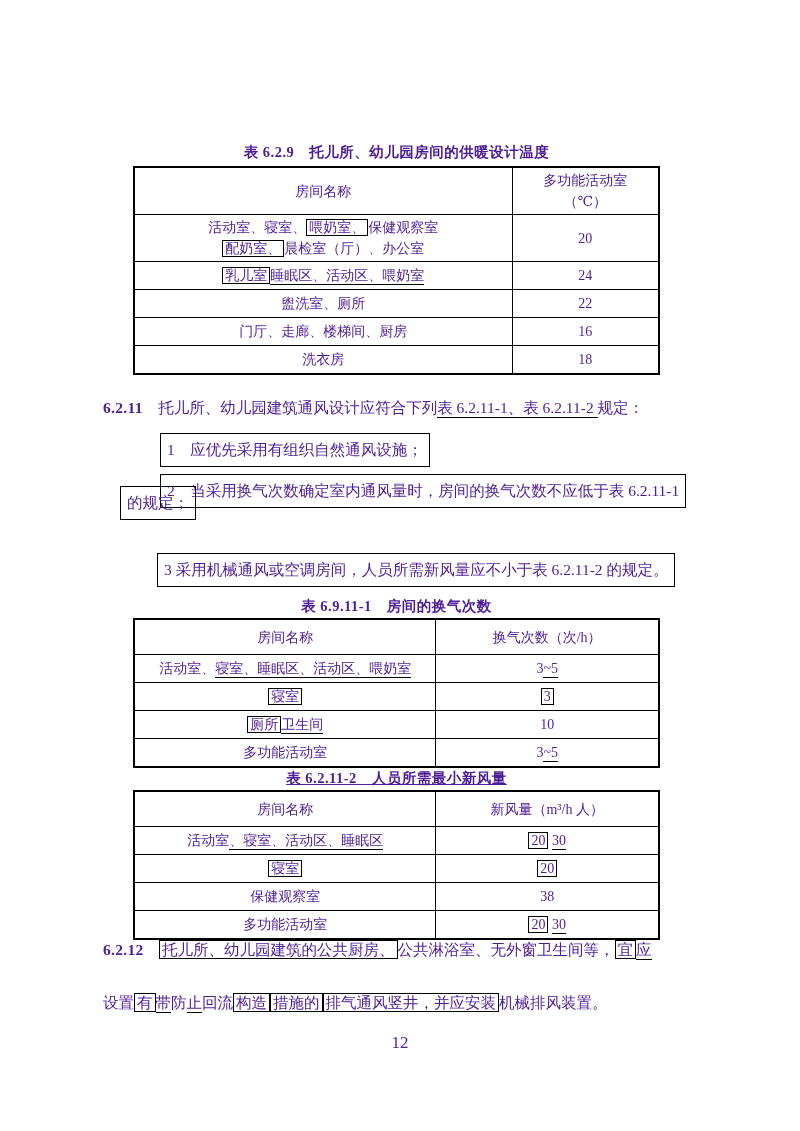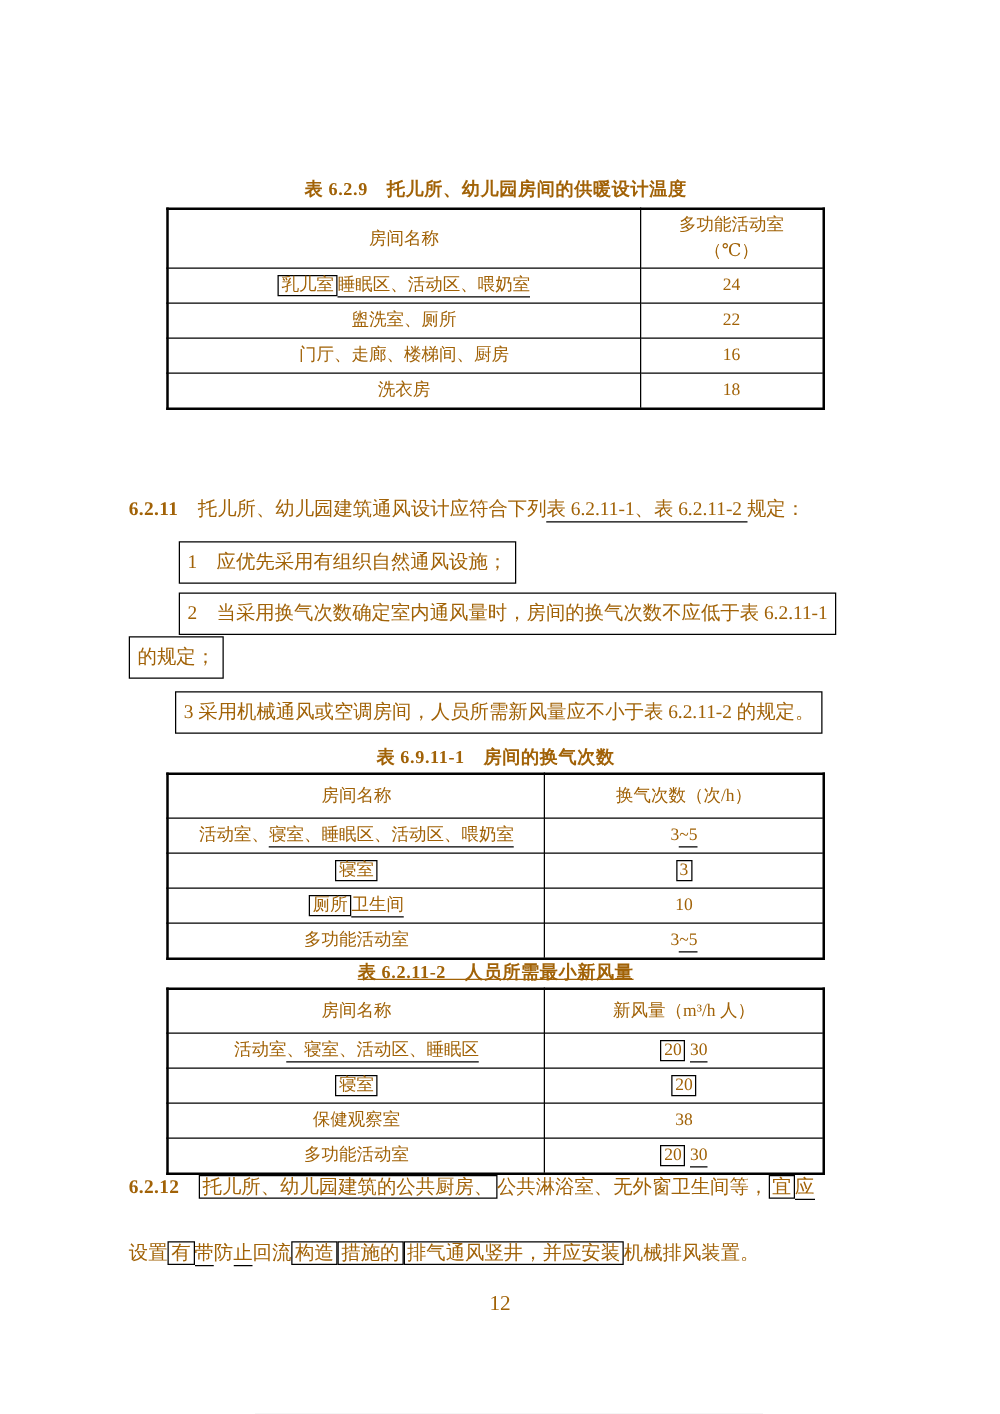--- a/index.html
+++ b/index.html
@@ -1,21 +1,21 @@
 <!DOCTYPE html>
 <html><head>
 <meta charset="utf-8">
 <style>
   html,body { margin:0; padding:0; background:#e8e8e8; }
   .page {
     position:relative;
     width:800px; height:1131px;
     margin:0 auto;
     background:#ffffff;
-    color:#a16207;
+    color:#4c1d95;
     font-family:"Liberation Serif","DejaVu Serif",serif;
     overflow:hidden;
   }
   .abs { position:absolute; }
 
   
   .t-title {
     width:527px; text-align:center;
     font-weight:bold; font-size:14.5px; line-height:20px;
     letter-spacing:0.5px;
@@ -39,29 +39,29 @@
   table.doc-table th { height:30px; }
 
   
   .para { font-size:15.5px; line-height:24px; white-space:nowrap; }
 
   
   .run-plain {}
   .run-bold { font-weight:bold; letter-spacing:0.3px; }
   .run-u { border-bottom:1px solid #000; padding-bottom:1px; }
   .run-box { border:1px solid #000; padding:0 2px; }
-  .para > .run-box.whole-line { padding:4px 6px; display:inline-block; }
+  .para > .run-box.whole-line { padding:4px 6px; display:inline-block;margin-left:17px; }
 
   
   #b-title1   { top:142px; left:133px; }
   #b-table1   { top:166px; left:133px; }
   #b-p6211    { top:396px; left:103px; width:600px; }
   #b-item1    { top:433px; left:143px; }
   #b-item2a   { top:474px; left:143px; }
-  #b-item2b   { top:509px; left:103px; }
+  #b-item2b   { top:486px; left:103px; }
   #b-item3    { top:553px; left:140px; }
   #b-title2   { top:596px; left:133px; }
   #b-table2   { top:618px; left:133px; }
   #b-title3   { top:768px; left:133px;text-decoration:underline; }
   #b-table3   { top:790px; left:133px; }
   #b-p6212a   { top:938px; left:103px; width:640px; }
   #b-p6212b   { top:991px; left:103px; width:640px; }
   #b-pagenum  { top:1033px; left:0; width:800px; text-align:center; font-size:17px; }
 </style>
 </head>
@@ -75,20 +75,24 @@
         <col style="width: 72%;">
         <col style="width: 28%;">
       </colgroup>
       <thead>
         <tr>
           <th><span class="run-plain">房间名称</span></th>
           <th><span class="run-plain">多功能活动室（℃）</span></th>
         </tr>
       </thead>
       <tbody>
+        <tr>
+          <td><span class="run-plain">活动室、寝室、</span><span class="run-box">喂奶室、</span><span class="run-plain">保健观察室</span><br><span class="run-box">配奶室、</span><span class="run-plain">晨检室（厅）、办公室</span></td>
+          <td><span class="run-plain">20</span></td>
+        </tr>
         <tr>
           <td><span class="run-box">乳儿室</span><span class="run-u">睡眠区、活动区、喂奶室</span></td>
           <td><span class="run-plain">24</span></td>
         </tr>
         <tr>
           <td><span class="run-plain">盥洗室、厕所</span></td>
           <td><span class="run-plain">22</span></td>
         </tr>
         <tr>
           <td><span class="run-plain">门厅、走廊、楼梯间、厨房</span></td>

